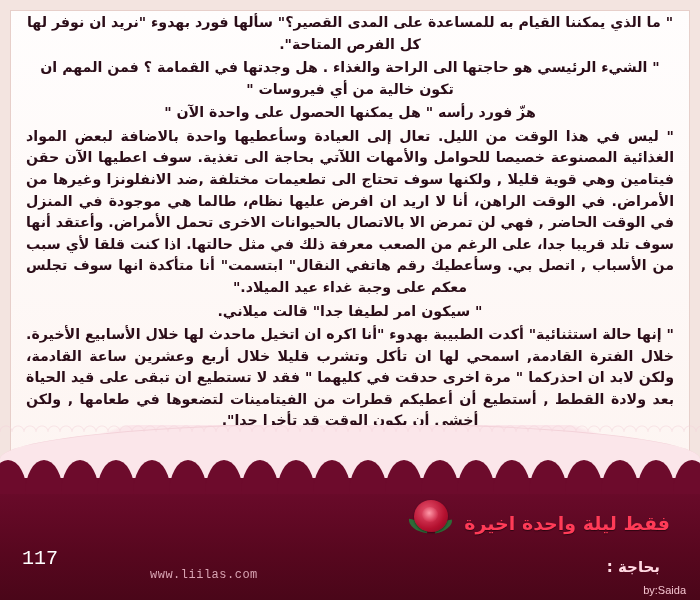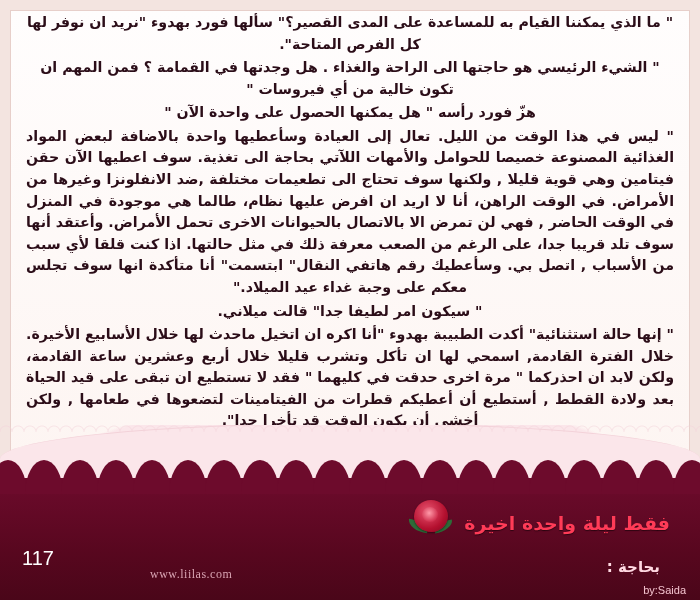--- a/index.html
+++ b/index.html
@@ -159,30 +159,30 @@
     font-size: 11px;
     font-family: "Liberation Sans", sans-serif;
     margin-left: 22px;
   }
   .page-number {
     position: absolute;
     left: 22px;
     bottom: 30px;
     color: #ffffff;
     font-size: 20px;
-    font-family: Liberation Sans, sans-serif;
+    font-family: Liberation Mono, monospace;
     text-align: center;
   }
   .watermark {
     position: absolute;
     left: 150px;
     bottom: 18px;
     color: #d9a4b3;
     font-size: 12px;
-    font-family: Liberation Serif, serif;
+    font-family: Liberation Mono, monospace;
     letter-spacing: 0.5px;
   }
   
   .rose {
     position: absolute;
     right: 246px;
     bottom: 58px;
     width: 46px;
     height: 46px;
   }

